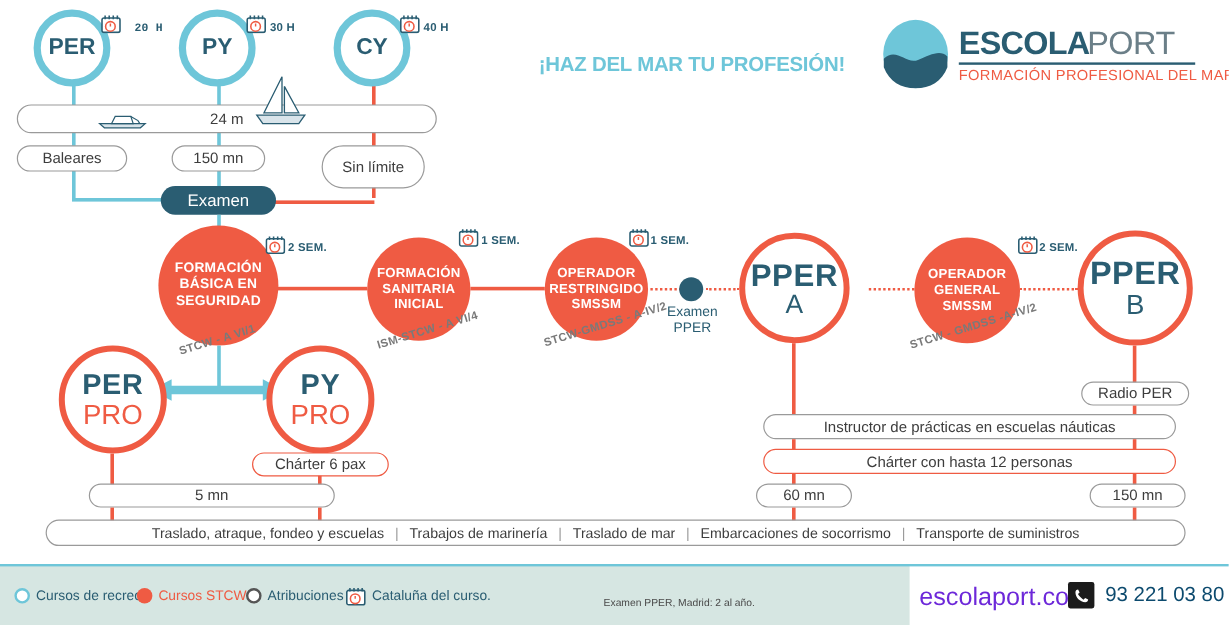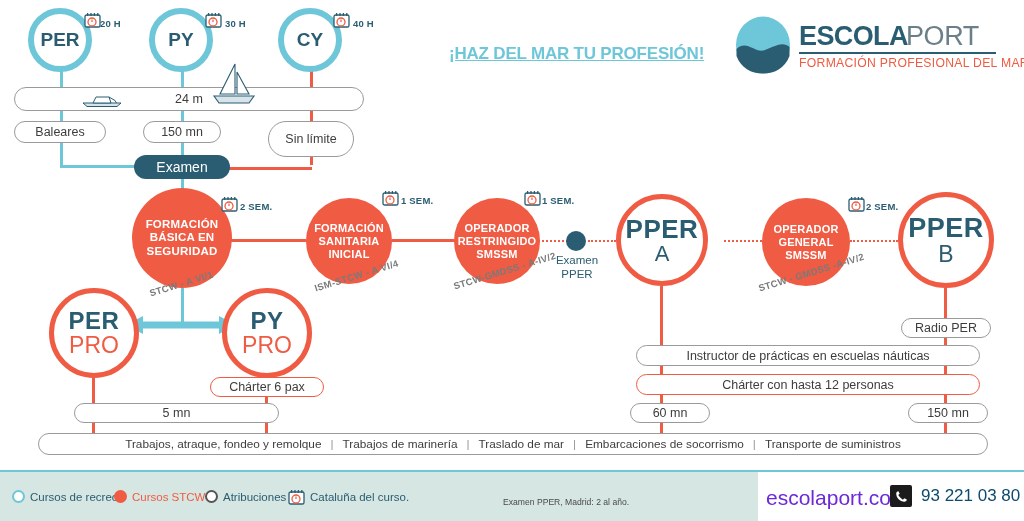--- a/index.html
+++ b/index.html
@@ -86,21 +86,20 @@
     white-space: nowrap; letter-spacing: .3px;
     transform-origin: left top;
   }
 
   
   .slogan {
     position: absolute;
     font-size: 17px; font-weight: bold;
     color: #6ec6d9; letter-spacing: -.2px;
     white-space: nowrap;
-    text-decoration: underline;
   }
   .brand-word { position: absolute; white-space: nowrap; }
   .brand-escola { font-size: 27px; font-weight: bold; color: #2a5d72; letter-spacing: -.6px; }
   .brand-port   { font-size: 27px; font-weight: normal; color: #6b7f88; letter-spacing: -.4px; }
   .brand-rule   { position: absolute; height: 2px; background: #2a5d72; }
   .brand-sub {
     position: absolute; font-size: 12.2px; color: #ef5b43;
     letter-spacing: .3px; white-space: nowrap;
   }
 
@@ -200,21 +199,21 @@
 
   <svg class="calicon" style="left:84px; top:12px;" viewBox="0 0 17 16">
     <rect x="1" y="3" width="15" height="12" rx="1.6" fill="#fff" stroke="#2a5d72" stroke-width="1.3"></rect>
     <line x1="3.6" y1="1" x2="3.6" y2="4" stroke="#2a5d72" stroke-width="1.3"></line>
     <line x1="7" y1="1" x2="7" y2="4" stroke="#2a5d72" stroke-width="1.3"></line>
     <line x1="10.4" y1="1" x2="10.4" y2="4" stroke="#2a5d72" stroke-width="1.3"></line>
     <line x1="13.8" y1="1" x2="13.8" y2="4" stroke="#2a5d72" stroke-width="1.3"></line>
     <circle cx="8" cy="10" r="4" fill="#fff" stroke="#ef5b43" stroke-width="1.3"></circle>
     <line x1="8" y1="10" x2="8" y2="7.6" stroke="#ef5b43" stroke-width="1.2"></line>
   </svg>
-  <div class="cal-label" style="left:100px; top:18px;">20 H</div>
+  <div class="cal-label" style="left:112px; top:18px;font-family:Liberation Mono, monospace;">20 H</div>
 
   <svg class="calicon" style="left:205px; top:12px;" viewBox="0 0 17 16">
     <rect x="1" y="3" width="15" height="12" rx="1.6" fill="#fff" stroke="#2a5d72" stroke-width="1.3"></rect>
     <line x1="3.6" y1="1" x2="3.6" y2="4" stroke="#2a5d72" stroke-width="1.3"></line>
     <line x1="7" y1="1" x2="7" y2="4" stroke="#2a5d72" stroke-width="1.3"></line>
     <line x1="10.4" y1="1" x2="10.4" y2="4" stroke="#2a5d72" stroke-width="1.3"></line>
     <line x1="13.8" y1="1" x2="13.8" y2="4" stroke="#2a5d72" stroke-width="1.3"></line>
     <circle cx="8" cy="10" r="4" fill="#fff" stroke="#ef5b43" stroke-width="1.3"></circle>
     <line x1="8" y1="10" x2="8" y2="7.6" stroke="#ef5b43" stroke-width="1.2"></line>
   </svg>
@@ -395,21 +394,21 @@
   <div class="pill pill-grey" style="left:630px; top:403px; width:80px; height:20px;">
     <span>60 mn</span>
   </div>
   <div class="pill pill-grey" style="left:908px; top:403px; width:80px; height:20px;">
     <span>150 mn</span>
   </div>
   <div class="line line-v c-red" style="left:660px; top:423px; height:12px;"></div>
   <div class="line line-v c-red" style="left:944px; top:423px; height:12px;"></div>
 
   <div class="pill pill-grey" style="left:38px; top:433px; width:950px; height:22px; font-size:11.8px;">
-    <span>Trabajos, atraque, fondeo y remolque</span>
+    <span>Traslado, atraque, fondeo y escuelas</span>
     <span class="divider-sep">|</span>
     <span>Trabajos de marinería</span>
     <span class="divider-sep">|</span>
     <span>Traslado de mar</span>
     <span class="divider-sep">|</span>
     <span>Embarcaciones de socorrismo</span>
     <span class="divider-sep">|</span>
     <span>Transporte de suministros</span>
   </div>
 

